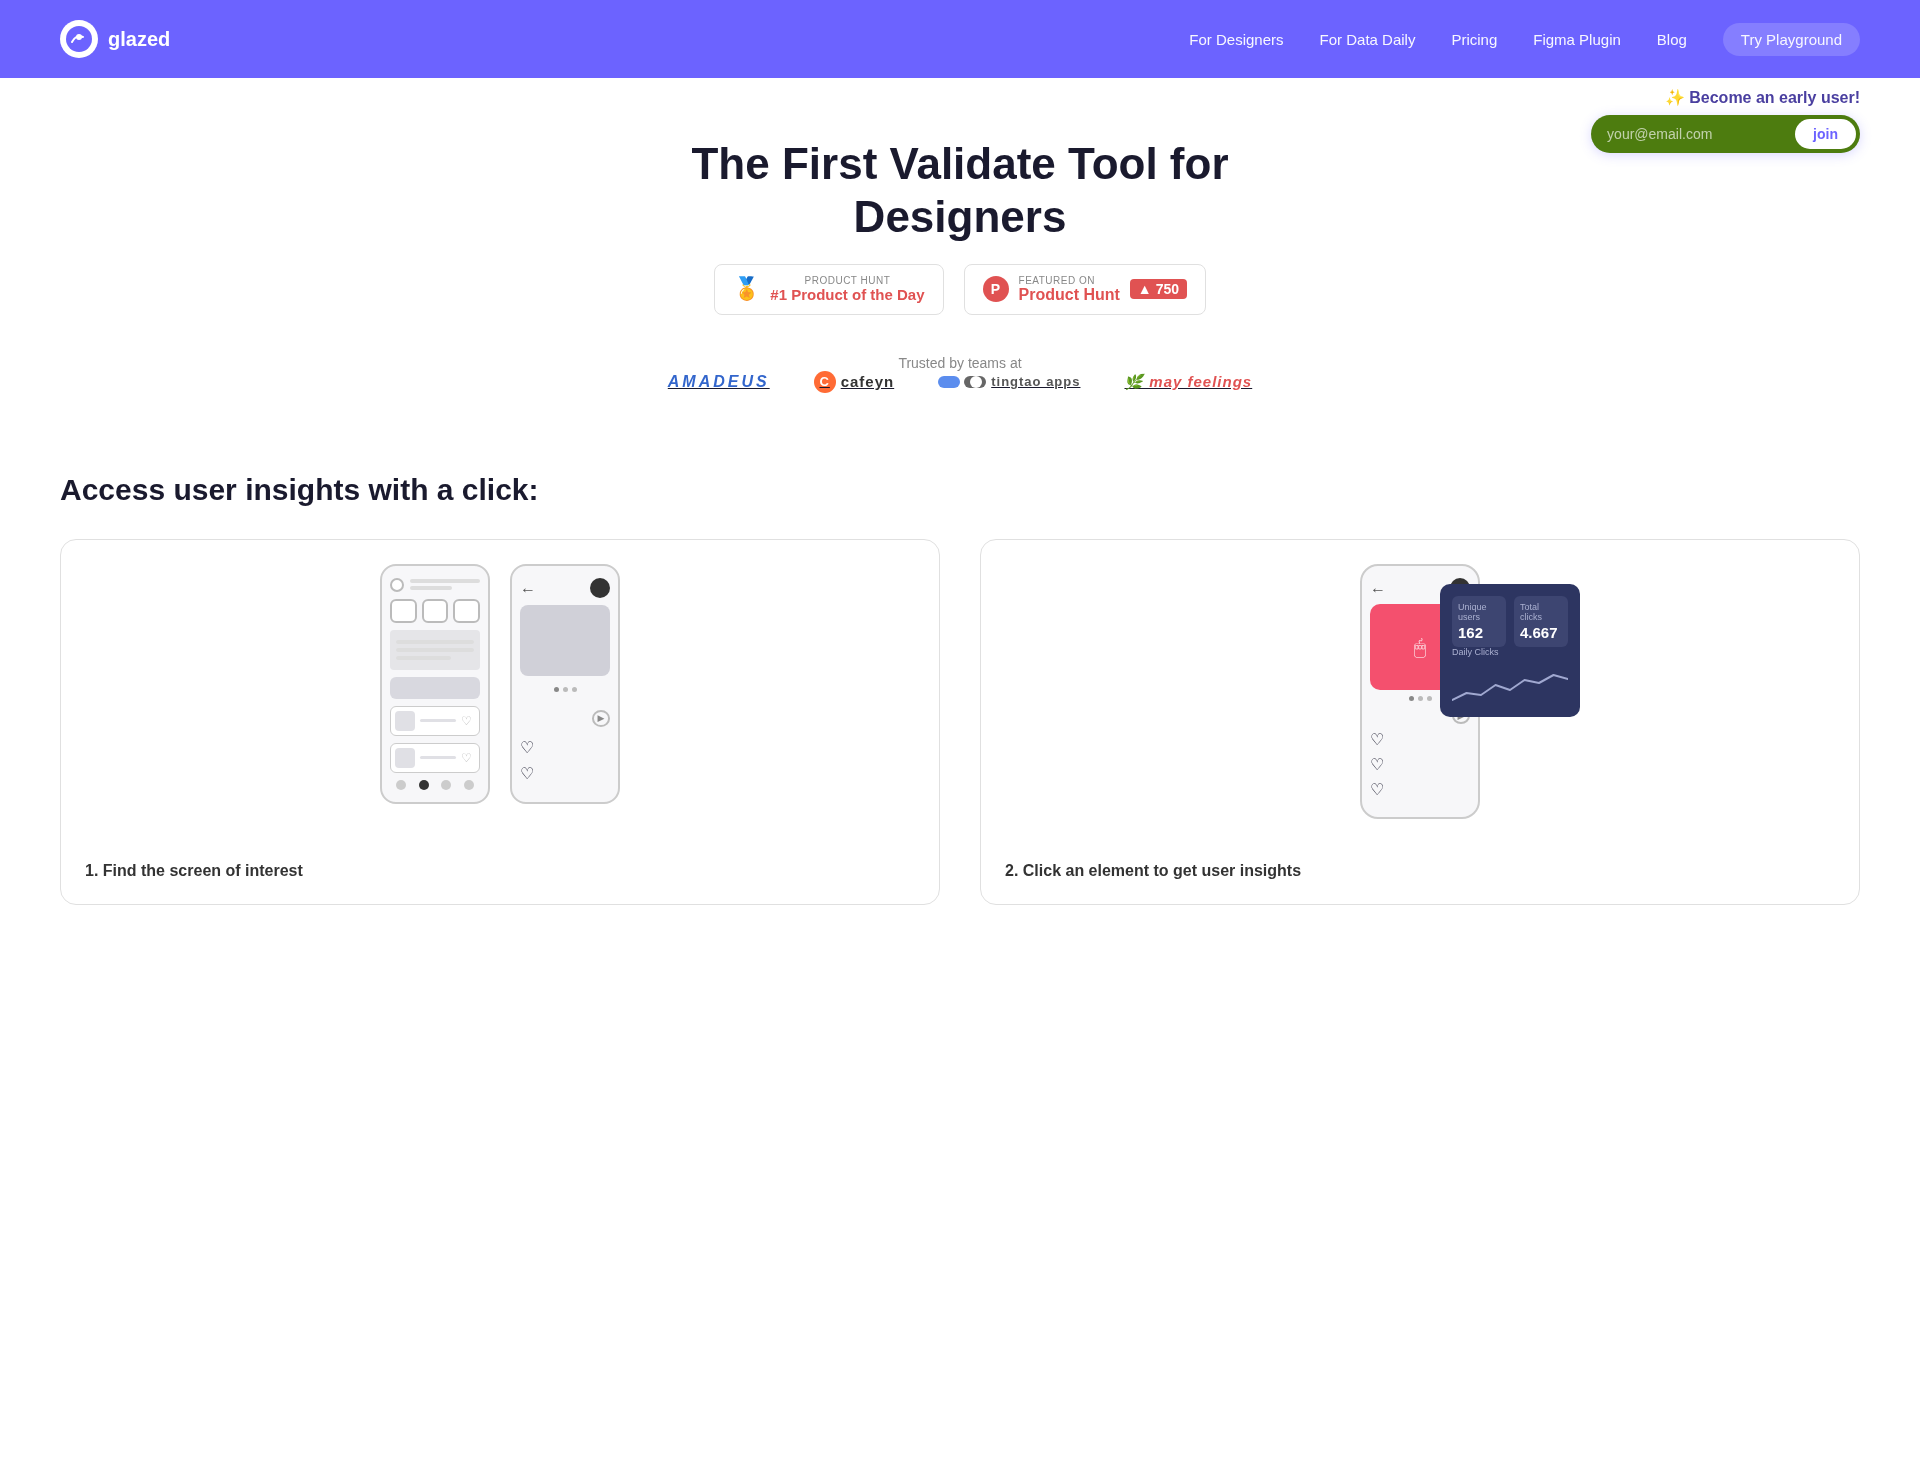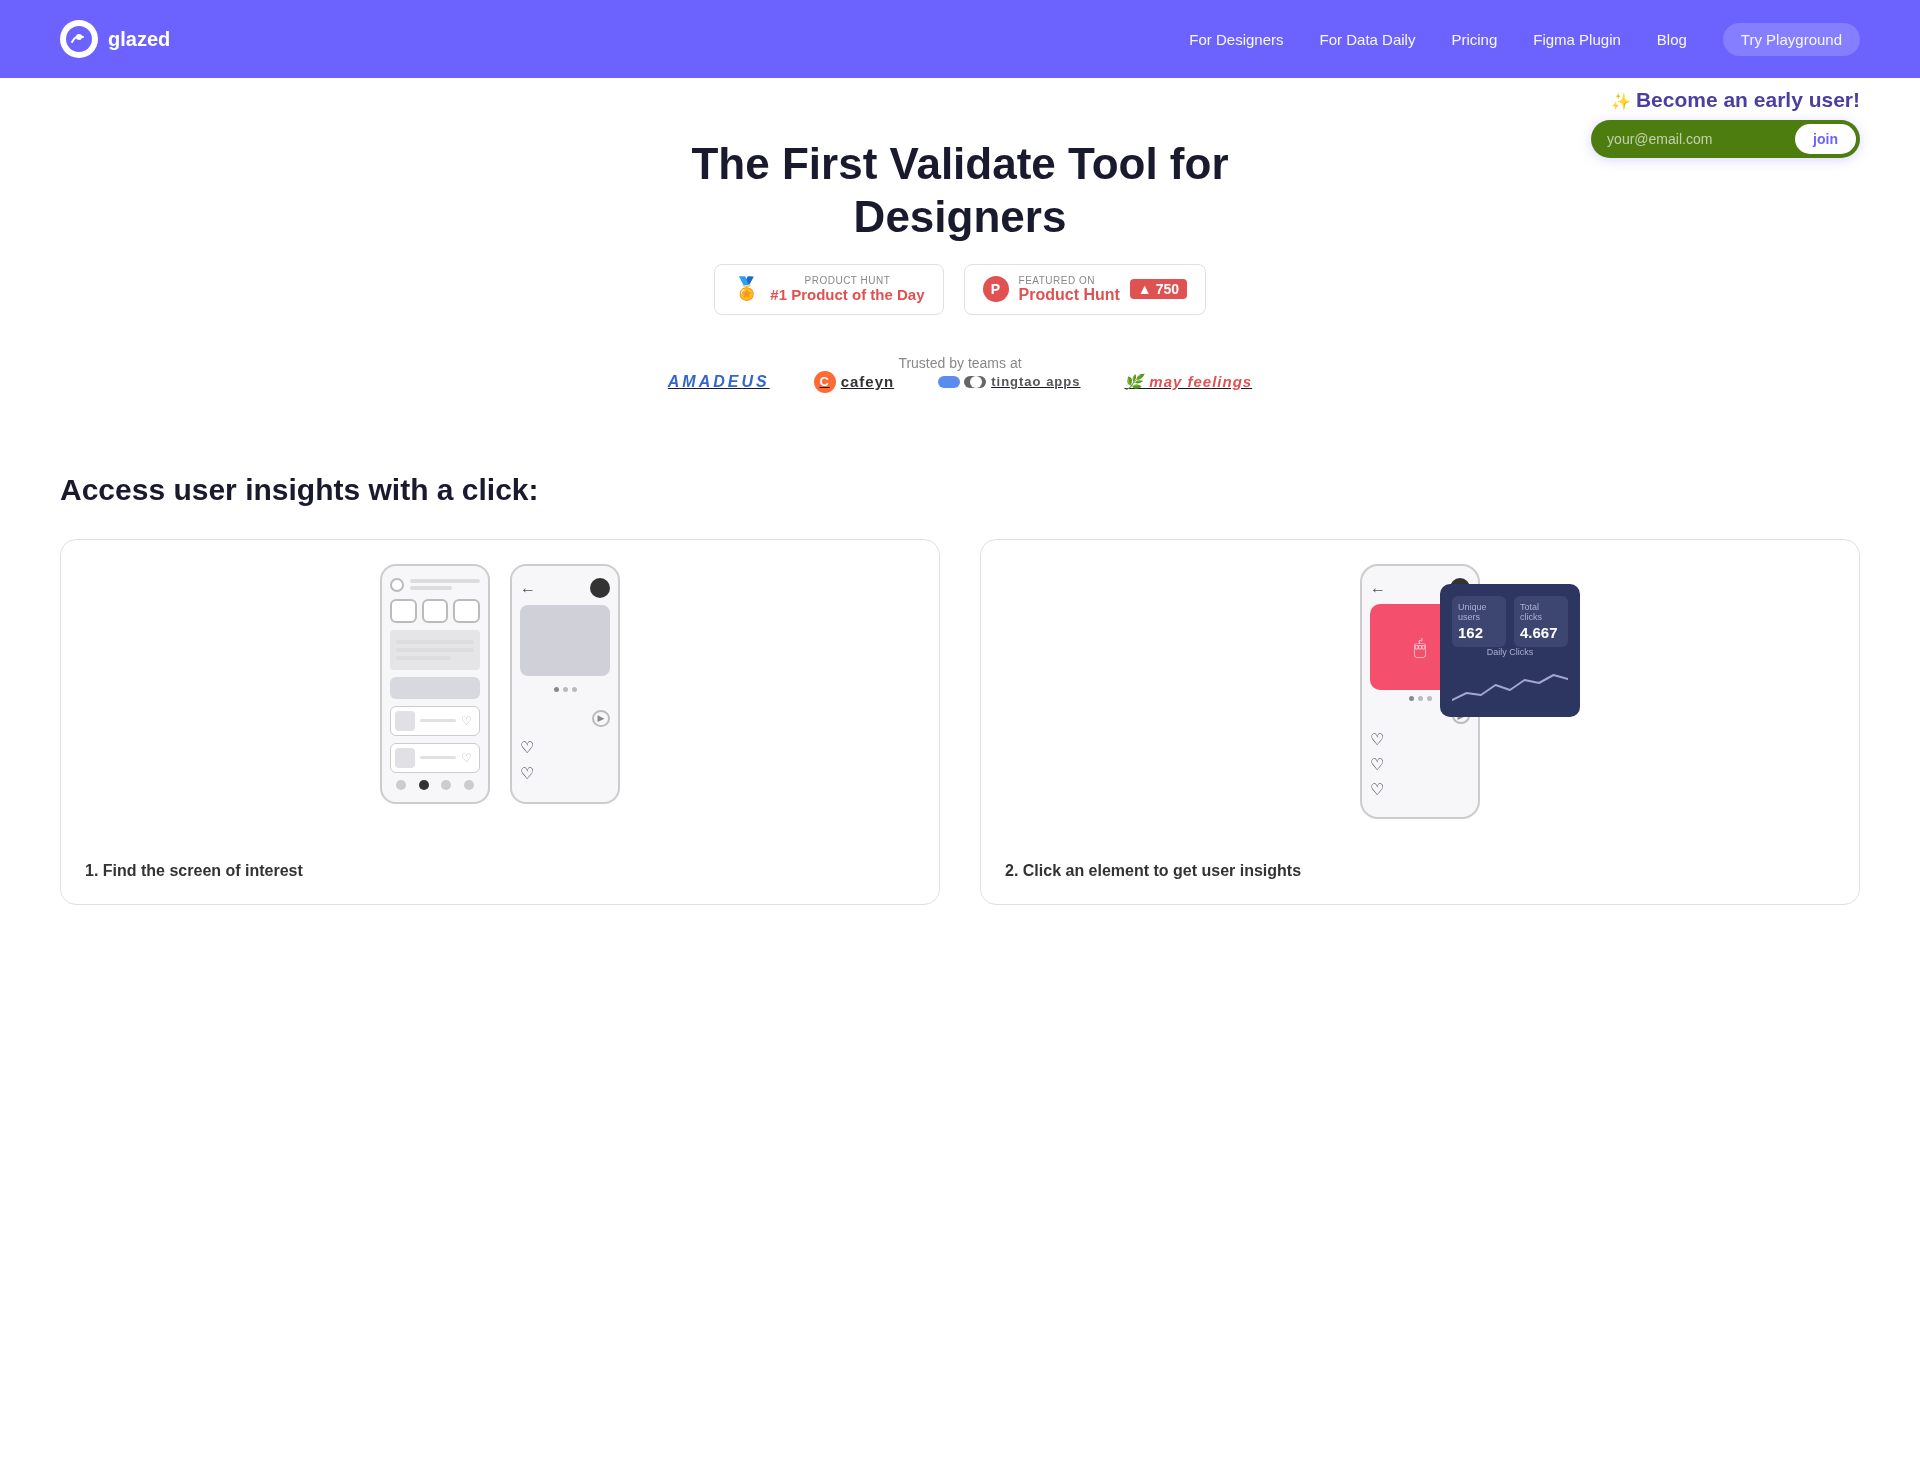--- a/index.html
+++ b/index.html
@@ -302,21 +302,21 @@
       width: 140px;
       background: #2d3561;
       border-radius: 10px;
       padding: 12px;
       color: #fff;
     }
     .ao-row { display: flex; gap: 8px; }
     .ao-box { flex: 1; background: #3d4571; border-radius: 6px; padding: 6px; }
     .ao-label { font-size: 9px; color: #aab0d0; margin-bottom: 2px; }
     .ao-val { font-size: 15px; font-weight: 700; }
-    .ao-chart-label { font-size: 9px; color: #aab0d0; margin-bottom: 8px; text-align: center; }
+    .ao-chart-label { font-size: 9px; color: #aab0d0; margin-bottom: 8px; }
     .ao-chart { height: 40px; position: relative; }
     .ao-chart svg { width: 100%; height: 40px; }
 
     .analytics-card-outer {
       position: relative;
       display: flex;
       align-items: flex-start;
     }
   </style>
 </head>
@@ -339,21 +339,21 @@
     <a class="nav-link">Pricing</a>
     <a class="nav-link">Figma Plugin</a>
     <a class="nav-link">Blog</a>
     <a class="nav-link try-btn">Try Playground</a>
   </div>
 </nav>
 
 <div class="early-user-banner">
   <div>
     <span>✨</span>
-    <strong style="color:#4a3fa0; font-size:21px;">Become an early user!</strong>
+    <strong style="color:#4a3fa0; font-size:16px;">Become an early user!</strong>
   </div>
   <div class="early-user-input-row">
     <input class="early-user-input" type="email" placeholder="your@email.com" style="">
     <button class="join-btn">join</button>
   </div>
 </div>
 
 <section class="hero">
   <h1 class="hero-title">The First Validate Tool for Designers</h1>
 

